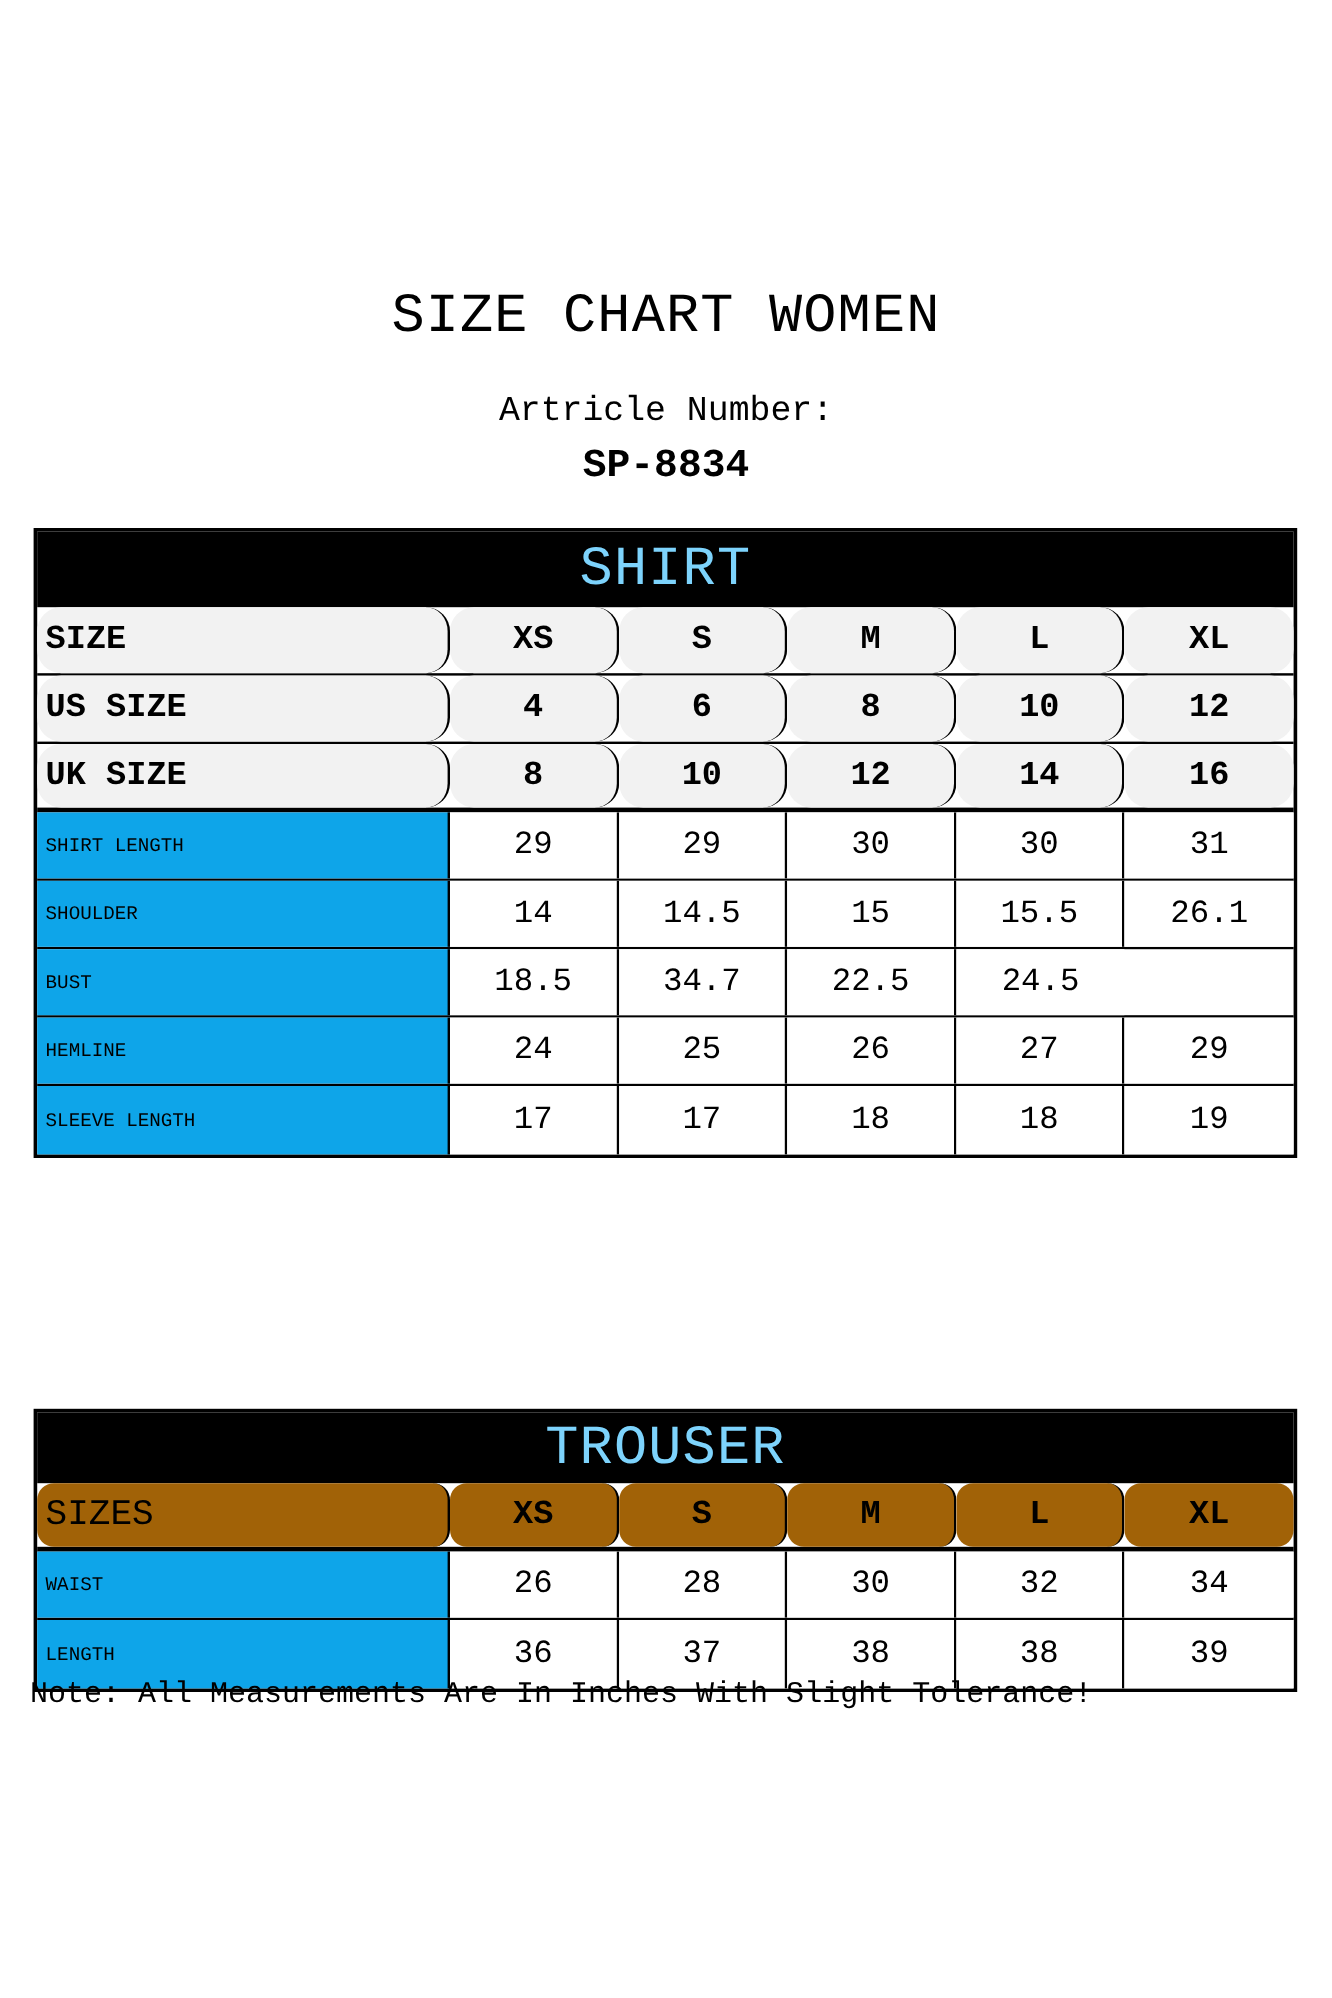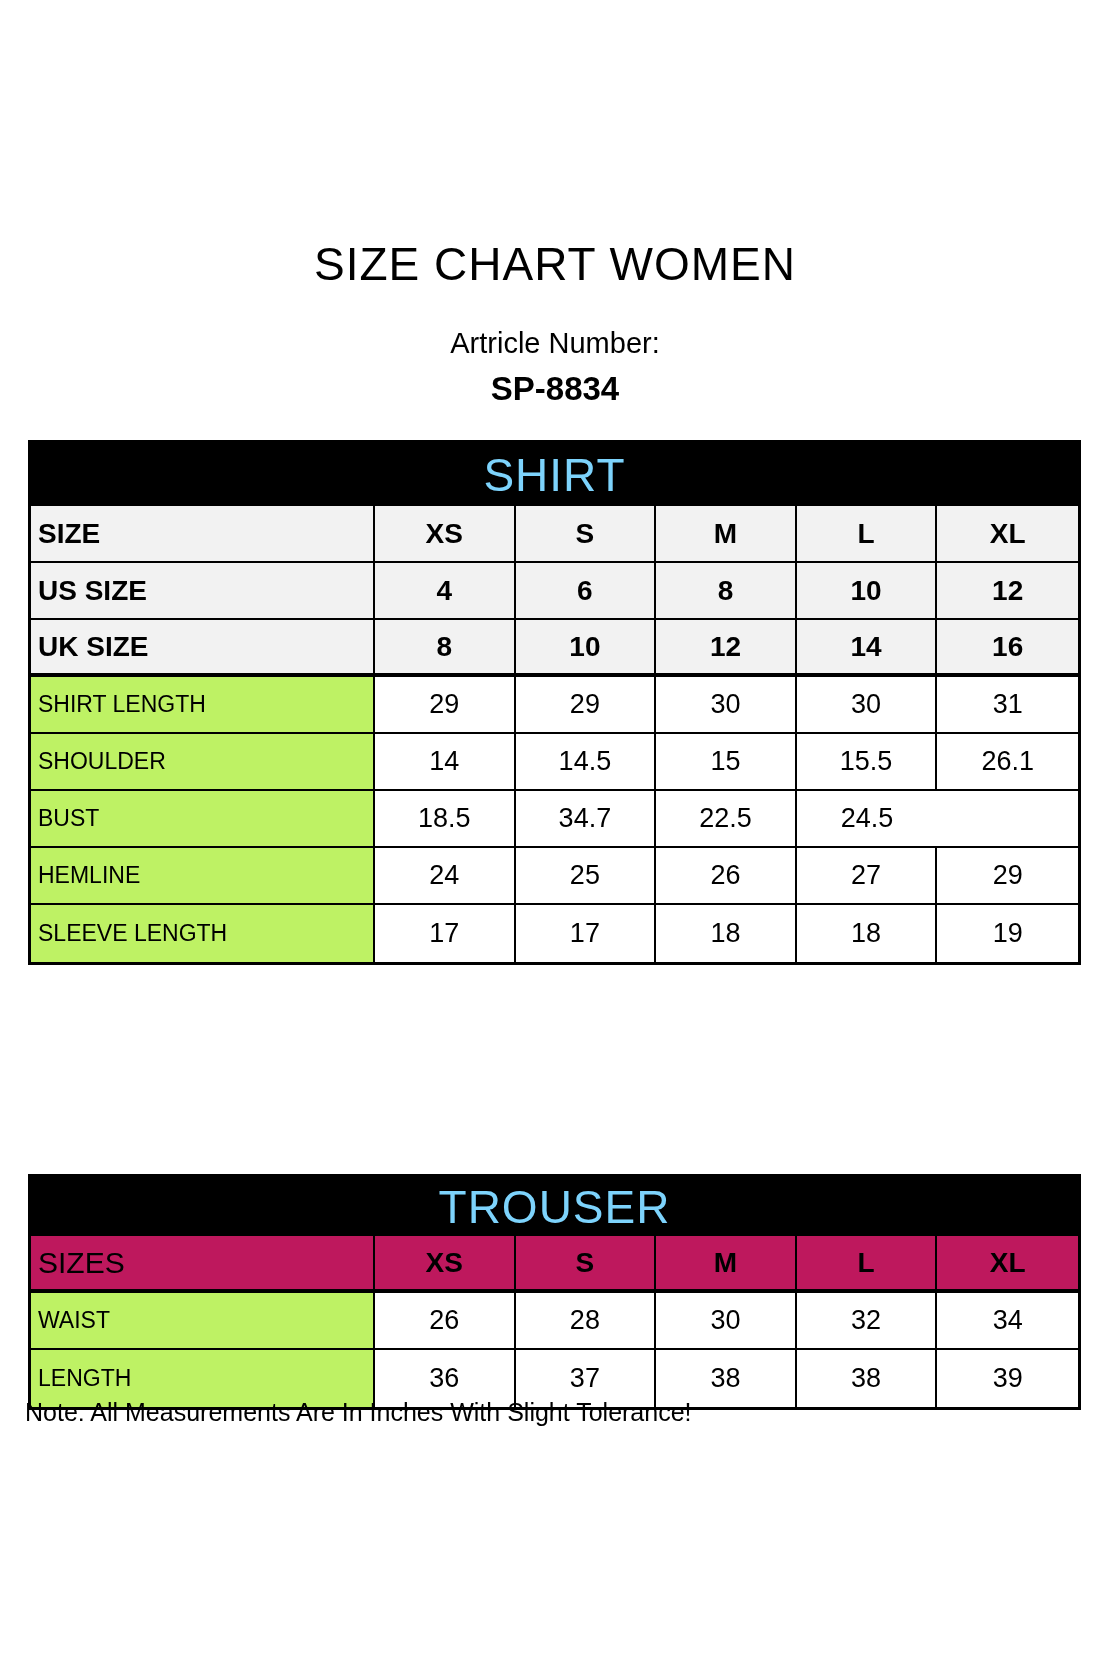--- a/index.html
+++ b/index.html
@@ -3,21 +3,21 @@
 <meta charset="utf-8">
 <style>
   * { box-sizing: border-box; margin: 0; padding: 0; }
   html, body { background: #ffffff; }
   .page {
     position: relative;
     width: 1110px;
     height: 1466px;
     background: #ffffff;
     color: #000000;
-    font-family: Liberation Sans, sans-serif;
+    font-family: Liberation Mono, monospace;
     overflow: hidden;
     margin: 0 auto;
   }
   .title {
     position: absolute;
     top: 237px; left: 0; width: 100%;
     text-align: center;
     font-size: 46px;
     line-height: 54px;
     letter-spacing: 1px;
@@ -69,27 +69,27 @@
     display: flex;
     align-items: center;
     justify-content: center;
     border-right: 2px solid #000000;
     overflow: hidden;
     white-space: nowrap;
   }
   .cell:last-child { border-right: none; }
   .label-cell { justify-content: flex-start; padding-left: 7px; }
   
-  .trow.size .cell { background: #f2f2f2; font-weight: bold; font-size: 28px; }
+  .trow.size .cell { background: #f2f2f2; font-weight: bold; font-size: 28px; border-radius: 20px; }
   
-  .trow.sizes .cell { background: #be185d; font-size: 28px; }
+  .trow.sizes .cell { background: #a16207; font-size: 28px; border-radius: 14px; }
   .trow.sizes .label-cell { font-size: 30px; font-weight: normal; }
   .trow.sizes .value-cell { font-weight: bold; }
   
-  .trow.measure .label-cell { background: #bef264; font-size: 23px; font-weight: normal; text-align: center; }
+  .trow.measure .label-cell { background: #0ea5e9; font-size: 16px; font-weight: normal; text-align: center; }
   .trow.measure .value-cell { background: #ffffff; font-size: 27px; font-weight: normal; }
   .note {
     position: absolute;
     left: 25px;
     top: 1397px;
     font-size: 25px;
     line-height: 30px;
   }
 </style>
 </head>

